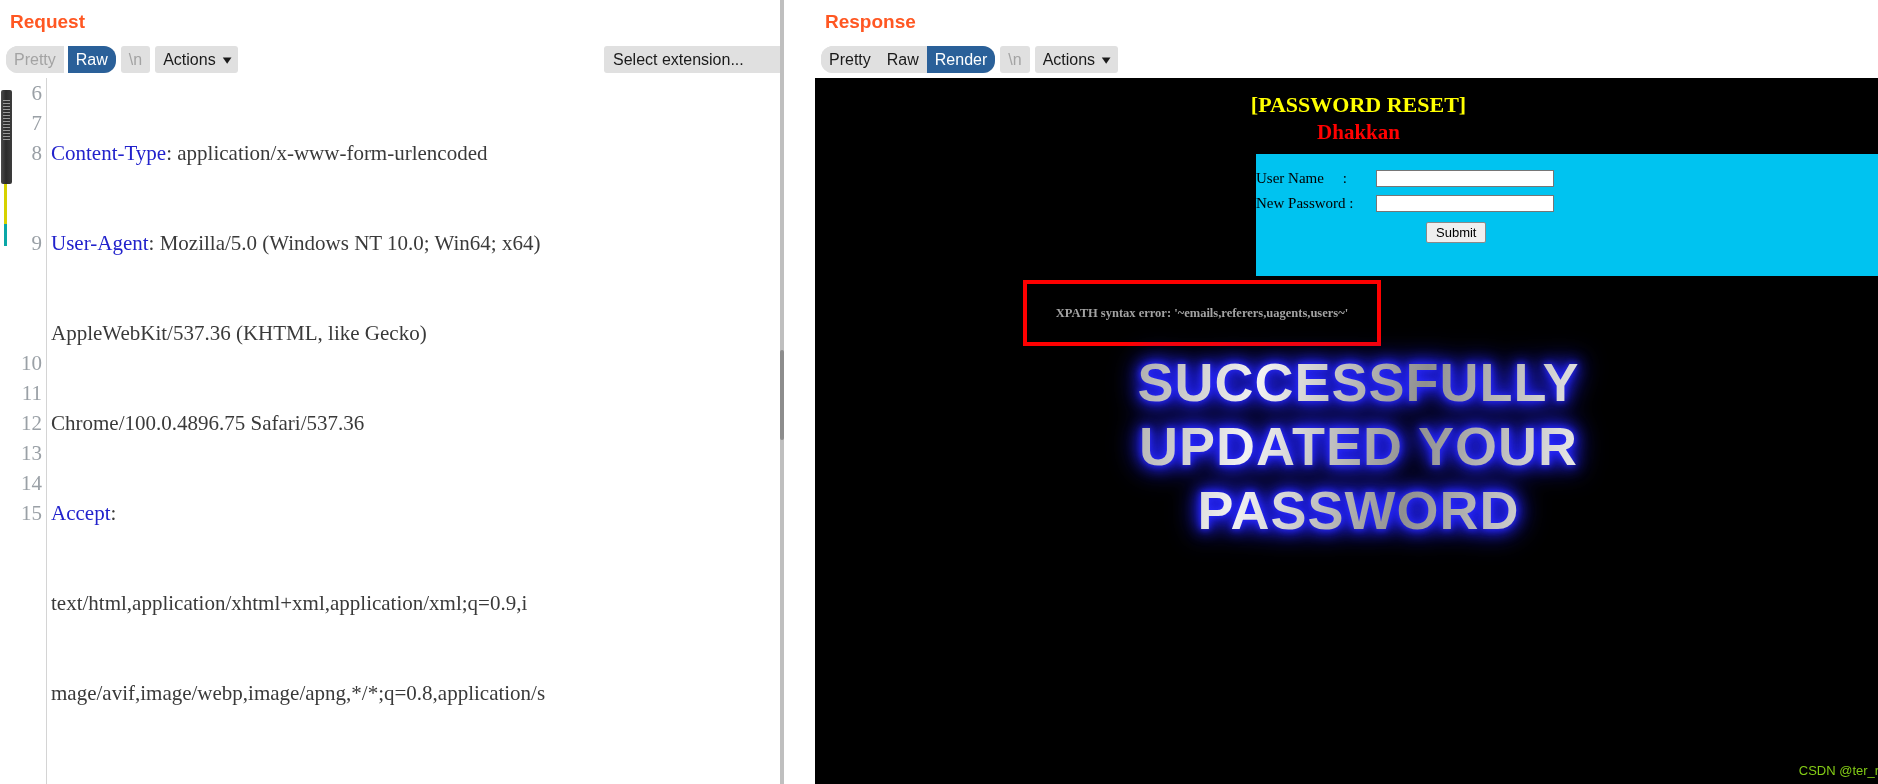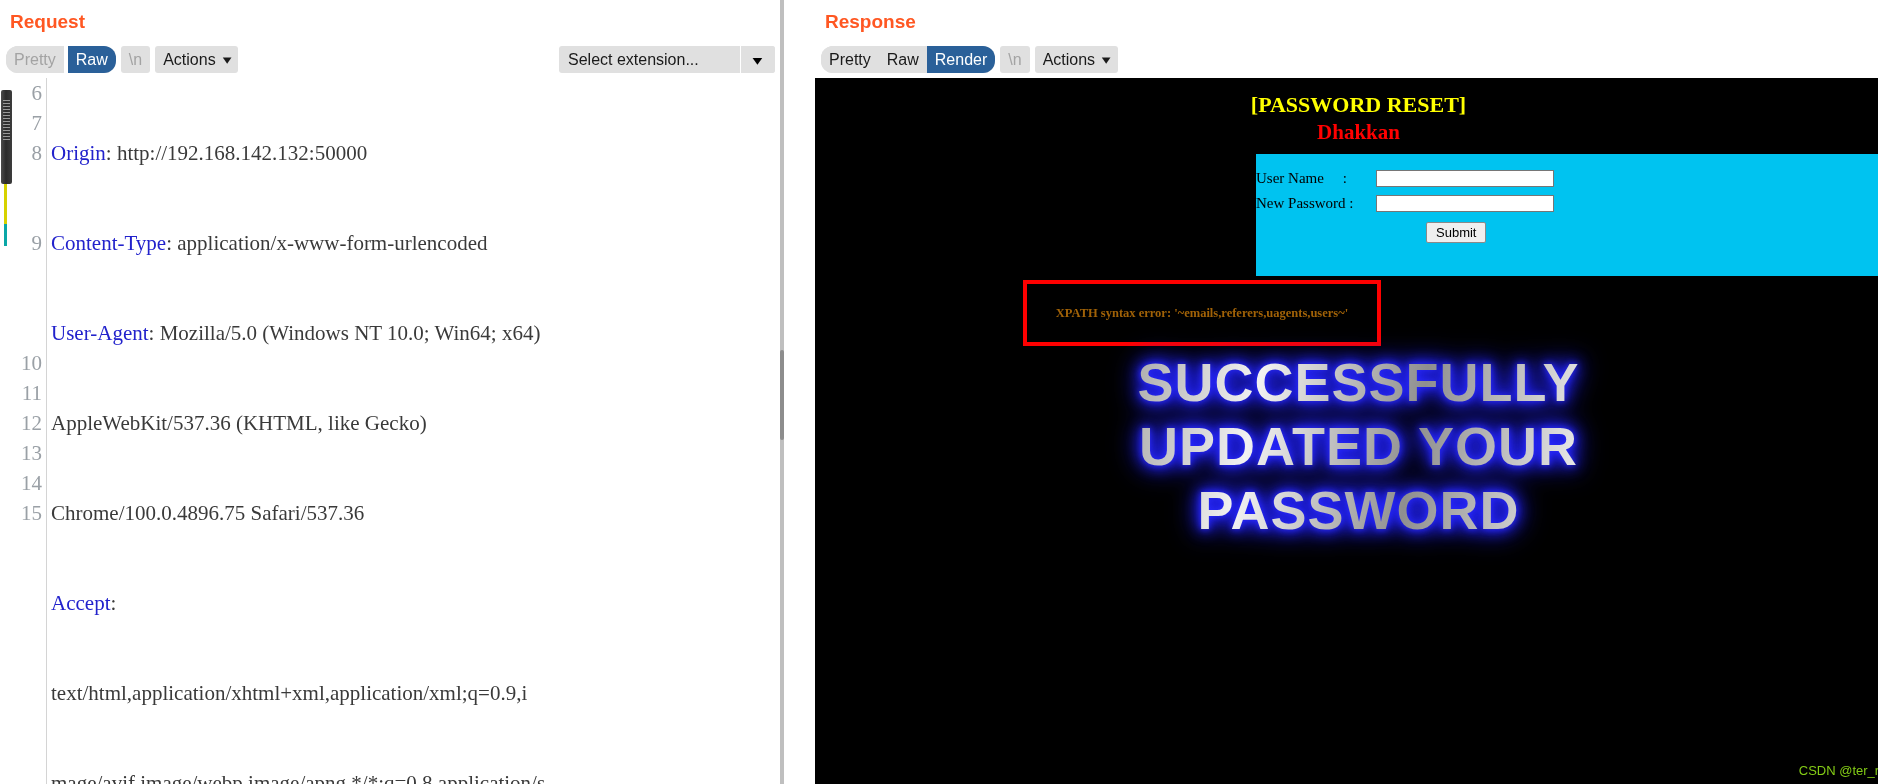--- a/index.html
+++ b/index.html
@@ -122,21 +122,21 @@
     position: absolute;
     top: 46px;
     height: 27px;
     display: flex;
     align-items: stretch;
     background: #e0e0e0;
     border-radius: 3px;
     overflow: hidden;
     cursor: pointer;
   }
-  #request-ext  { left: 559px; width: 216px; }
+  #request-ext  { left: 604px; width: 216px; }
   .ext-label {
     flex: 1;
     display: flex;
     align-items: center;
     padding-left: 9px;
     font-size: 16px;
     color: #1a1a1a;
     white-space: nowrap;
     overflow: hidden;
   }
@@ -381,21 +381,21 @@
     border: 4px solid #ff0000;
     background: #000000;
     display: flex;
     align-items: center;
     justify-content: center;
   }
   .rr-error-text {
     font-family: "Liberation Serif", serif;
     font-size: 12.5px;
     font-weight: bold;
-    color: #a16207;
+    color: #a3a3a3;
     white-space: nowrap;
   }
 
   .rr-big {
     position: absolute;
     left: 0; right: 0;
     top: 272px;
     text-align: center;
     font-family: "Liberation Sans", sans-serif;
     font-weight: bold;
@@ -501,21 +501,20 @@
           <div>13</div>
           <div>14</div>
           <div>15</div>
           <div></div>
           <div></div>
           <div></div>
           <div></div>
         </div>
 
         <div class="code-lines">
-          <div><span class="k-header">Origin</span><span class="k-val">:</span><span class="k-val"> http://192.168.142.132:50000</span></div>
           <div><span class="k-header">Content-Type</span><span class="k-val">:</span><span class="k-val"> application/x-www-form-urlencoded</span></div>
           <div><span class="k-header">User-Agent</span><span class="k-val">:</span><span class="k-val"> Mozilla/5.0 (Windows NT 10.0; Win64; x64)</span></div>
           <div class="k-val">AppleWebKit/537.36 (KHTML, like Gecko)</div>
           <div class="k-val">Chrome/100.0.4896.75 Safari/537.36</div>
           <div><span class="k-header">Accept</span><span class="k-val">:</span></div>
           <div class="k-val">text/html,application/xhtml+xml,application/xml;q=0.9,i</div>
           <div class="k-val">mage/avif,image/webp,image/apng,*/*;q=0.8,application/s</div>
           
           
           

